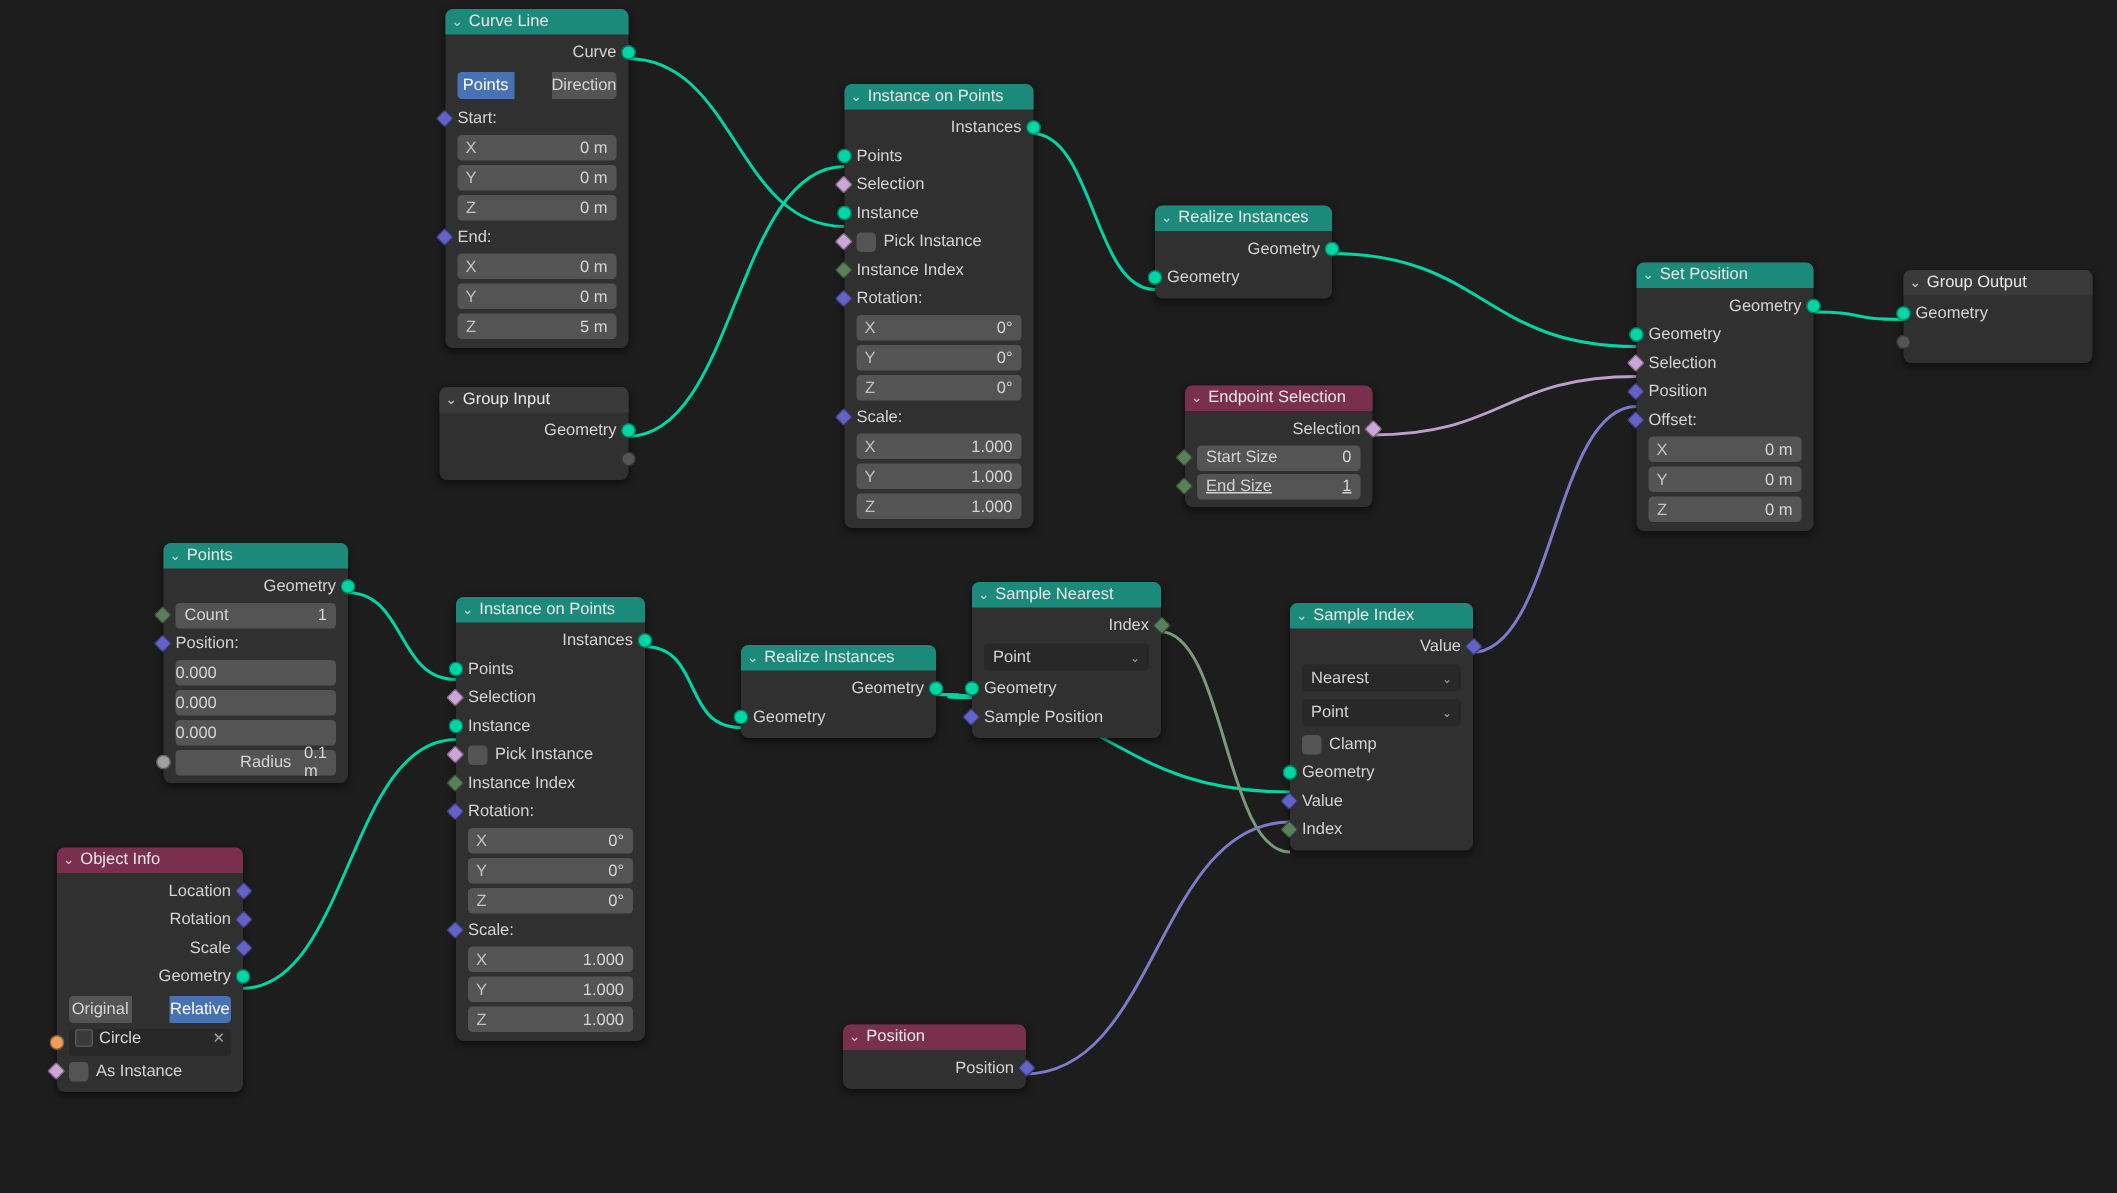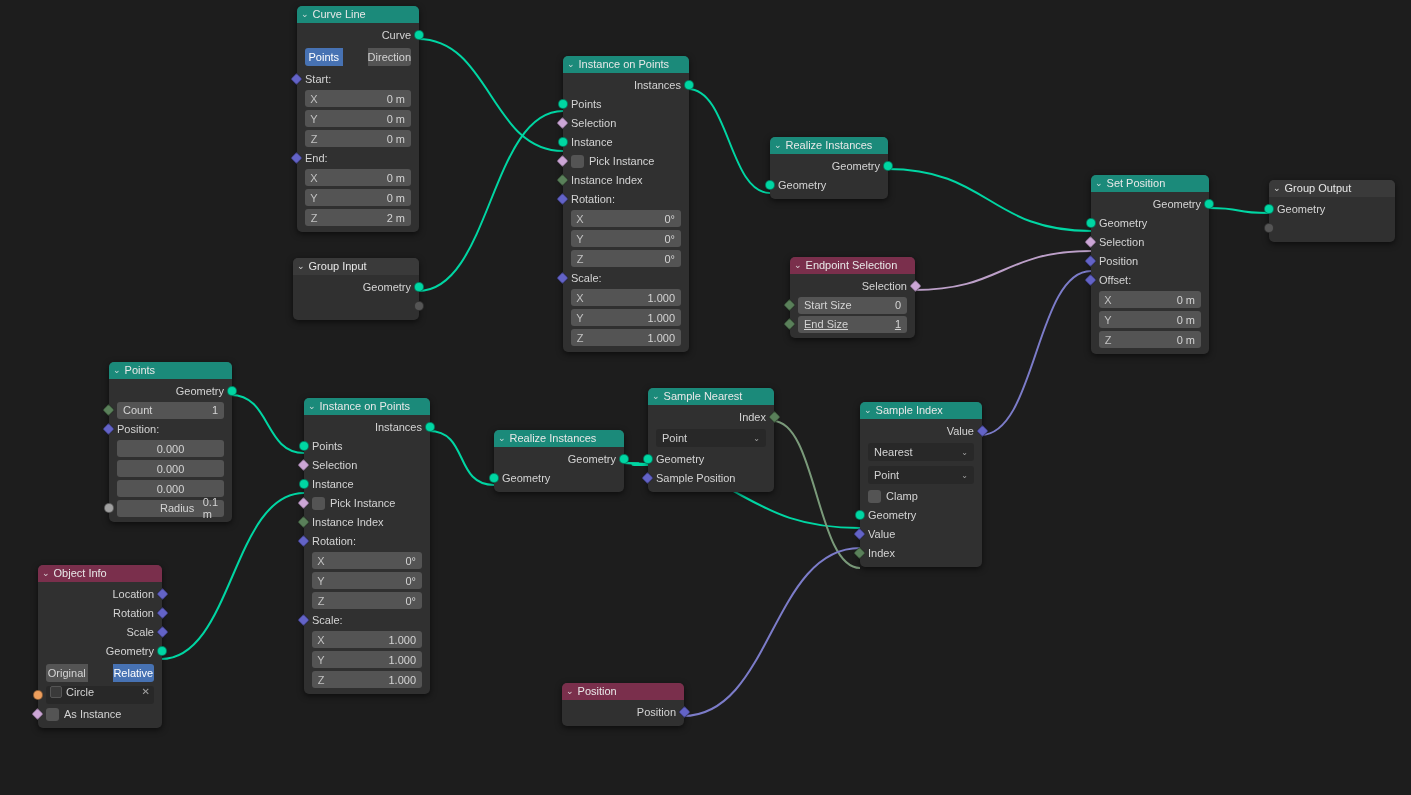--- a/index.html
+++ b/index.html
@@ -34,21 +34,21 @@
   .segbtn > div:first-child { border-radius:3px 0 0 3px; }
   .segbtn > div:last-child  { border-radius:0 3px 3px 0;margin-left:25px; }
   .segbtn > div.on { background:#4772b3; color:#fff; }
 
   .field { display:flex; align-items:center; background:#545454; margin:1px 8px; border-radius:3px; height:17px; font-size:11px; }
   .field .axis { width:18px; text-align:center; opacity:.85; }
   .field .val  { flex:1; text-align:right; padding-right:6px; }
   .field.single { padding:0 6px; }
   .field.single .fl { flex:1; text-align:left; }
   .field.single .fr { flex:0; }
-  .field.singleC { justify-content:center; }
+  .field.singleC { }
 
   .chk { display:inline-block; width:13px; height:13px; background:#545454; border-radius:3px; margin-right:5px; }
 
   .dropdown { display:flex; align-items:center; justify-content:space-between; background:#282828; margin:2px 8px; border-radius:3px; height:18px; padding:0 6px; font-size:11px; }
   .dropdown .arr { font-size:8px; opacity:.7; }
 
   .objref { display:flex; align-items:flex-start; background:#282828; margin:2px 8px; border-radius:3px; height:18px; padding:0 4px; gap:4px; font-size:11px; }
   .objref .ico { width:12px; height:12px; background:#3a3a3a; border:1px solid #555; border-radius:2px; }
   .objref .x { opacity:.7; cursor:pointer; font-size:10px; }
 </style>
@@ -109,21 +109,21 @@
     <div class="field">
         <span class="axis">X</span>
         <span class="val">0 m</span>
       </div>
     <div class="field">
         <span class="axis">Y</span>
         <span class="val">0 m</span>
       </div>
     <div class="field">
         <span class="axis">Z</span>
-        <span class="val">2 m</span>
+        <span class="val">5 m</span>
       </div>
   </div>
 </div>
 
 <div class="node" style="left:293px; top:258px; width:126px">
   <div class="hdr hdr-util">
       <span class="chev">⌄</span>
       <span>Group Input</span>
     </div>
   <div class="body">

